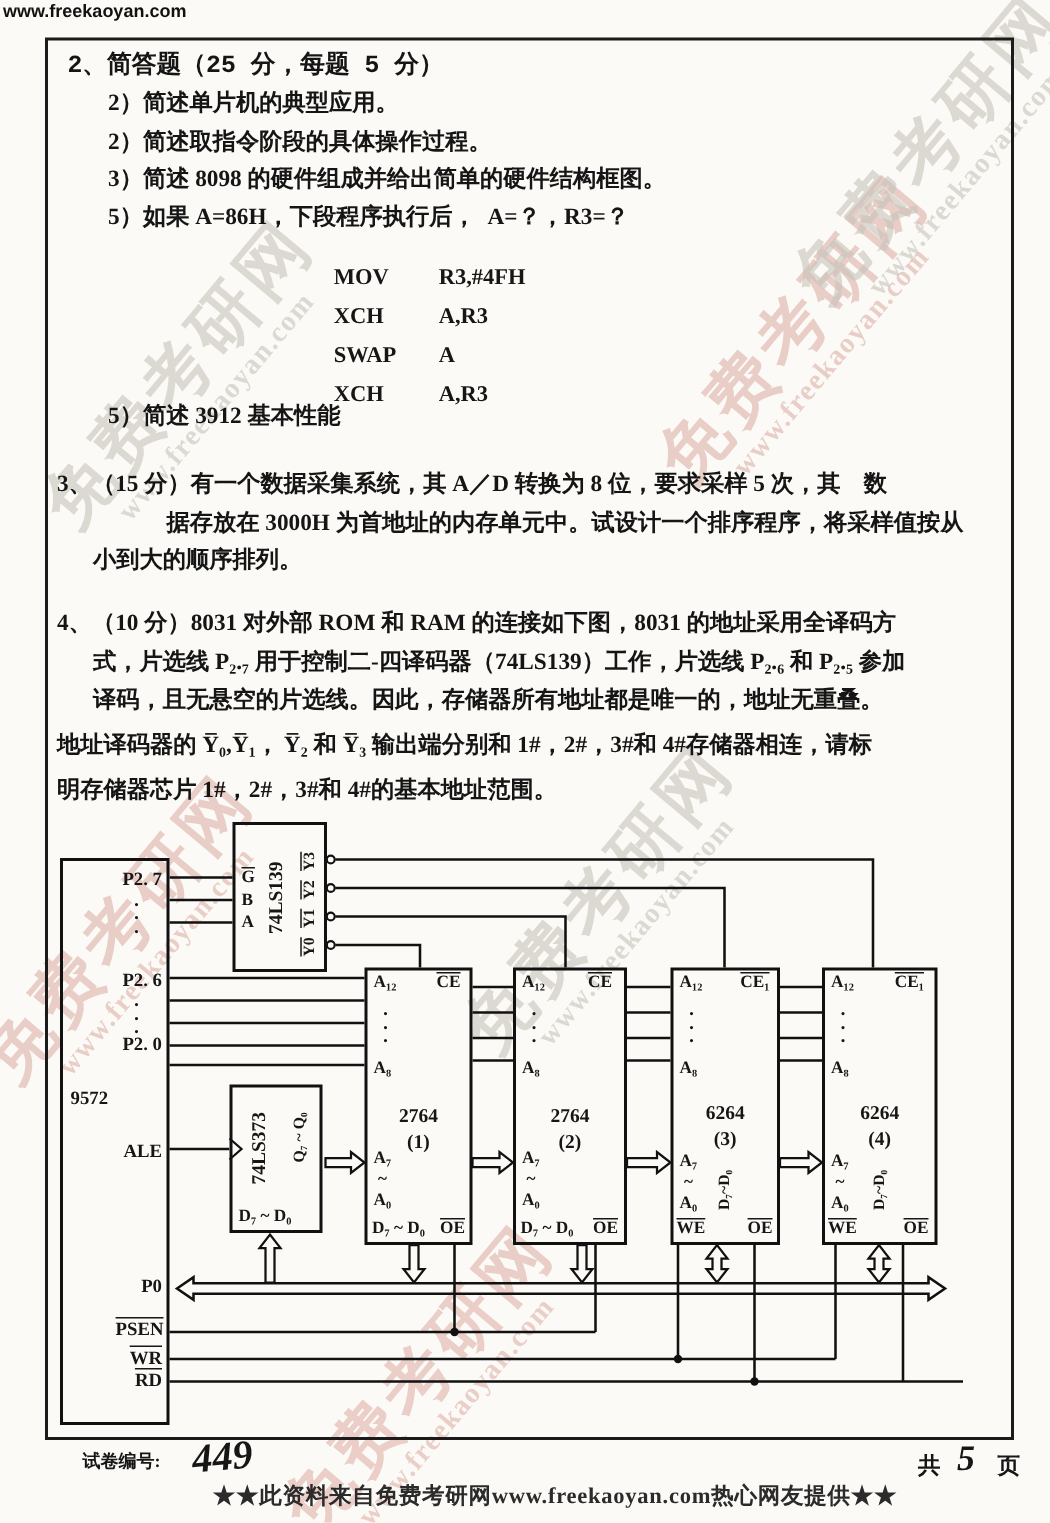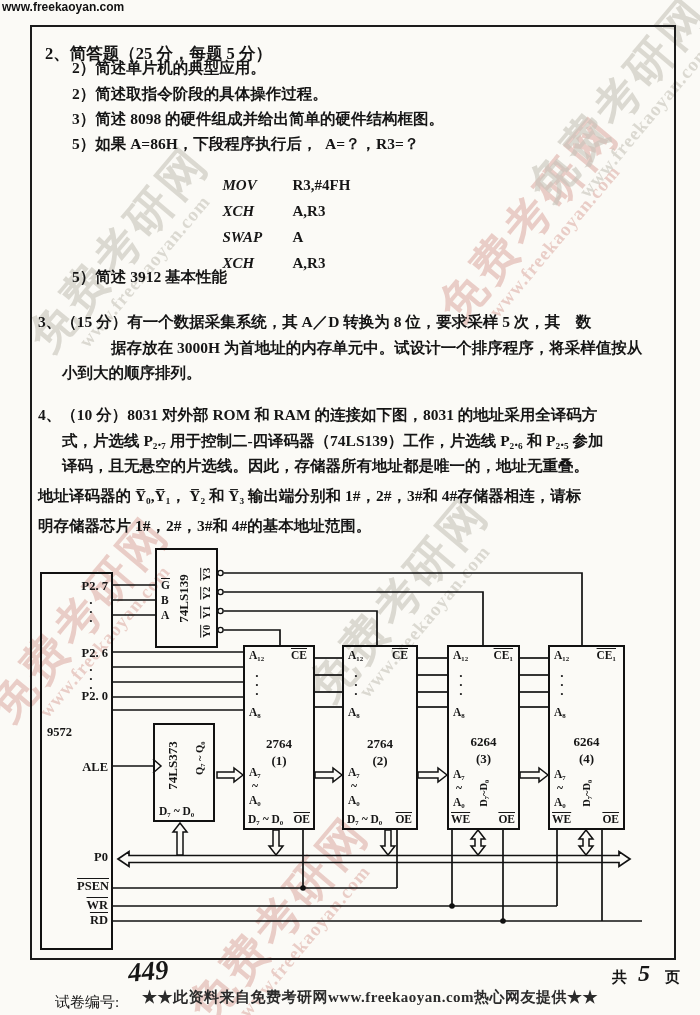--- a/index.html
+++ b/index.html
@@ -20,24 +20,24 @@
   .wm-pink{color:#dcaaa1;opacity:.55;}
 
   
   .top-url{left:2px;top:0px;font:bold 12px "Liberation Sans","DejaVu Sans",sans-serif;color:#111;}
   .sheet{left:30px;top:25px;width:642px;height:931px;border:2px solid #1b1b1b;background:transparent;}
 
   
   .tline{position:absolute;white-space:pre;font-size:15.5px;font-weight:600;color:#151515;}
   .q2-title{font-size:16.5px;font-weight:700;}
   .code-line{position:absolute;font-size:15px;font-weight:700;white-space:pre;}
-  .code-op{display:inline-block;width:70px;font-style:italic;}
-
-  
-  .paper-no-label{left:55px;top:966px;font-size:15px;font-weight:400;margin-top:27px;}
+  .code-op{display:inline-block;width:70px;}
+
+  
+  .paper-no-label{left:55px;top:966px;font-size:12px;font-weight:700;}
   .paper-no-val{left:128px;top:956px;font-size:27px;font-style:italic;font-weight:600;transform:rotate(-5deg);}
   .pages-l{left:612px;top:968px;font-size:15px;font-weight:700;}
   .pages-v{left:638px;top:960px;font-size:24px;font-style:italic;font-weight:600;}
   .pages-r{left:665px;top:968px;font-size:15px;font-weight:700;}
   .footer-line{left:0;top:988px;width:700px;text-align:center;
     font-size:15px;font-weight:700;color:#2b2b2b;letter-spacing:.5px;white-space:nowrap;padding-left:20px;}
 
   
   #schematic{left:30px;top:545px;width:642px;height:392px;}
   #schematic svg{position:absolute;left:0;top:0;}
@@ -75,21 +75,21 @@
   <span class="wm-url">www.freekaoyan.com</span>
 </div>
 <div class="wm wm-pink" style="left:180px;top:1000px;">
   <span class="wm-cn">免费考研网</span>
   <span class="wm-url">www.freekaoyan.com</span>
 </div>
 
 <div class="abs top-url">www.freekaoyan.com</div>
 <div class="abs sheet"></div>
 
-<div class="tline q2-title" style="left:45px;top:43px;">2、简答题（25 分，每题 5 分）</div>
+<div class="tline q2-title" style="left:45px;top:32px;font-family:Liberation Mono, monospace;">2、简答题（25 分，每题 5 分）</div>
 <div class="tline" style="left:72px;top:58px;">2）简述单片机的典型应用。</div>
 <div class="tline" style="left:72px;top:84px;">2）简述取指令阶段的具体操作过程。</div>
 <div class="tline" style="left:72px;top:109px;">3）简述 8098 的硬件组成并给出简单的硬件结构框图。</div>
 <div class="tline" style="left:72px;top:134px;">5）如果 A=86H，下段程序执行后，  A=？，R3=？</div>
 
 <div class="code-line" style="left:215px;top:160px;">
   <span class="code-op">MOV</span><span>R3,#4FH</span>
 </div>
 <div class="code-line" style="left:215px;top:186px;">
   <span class="code-op">XCH</span><span>A,R3</span>

